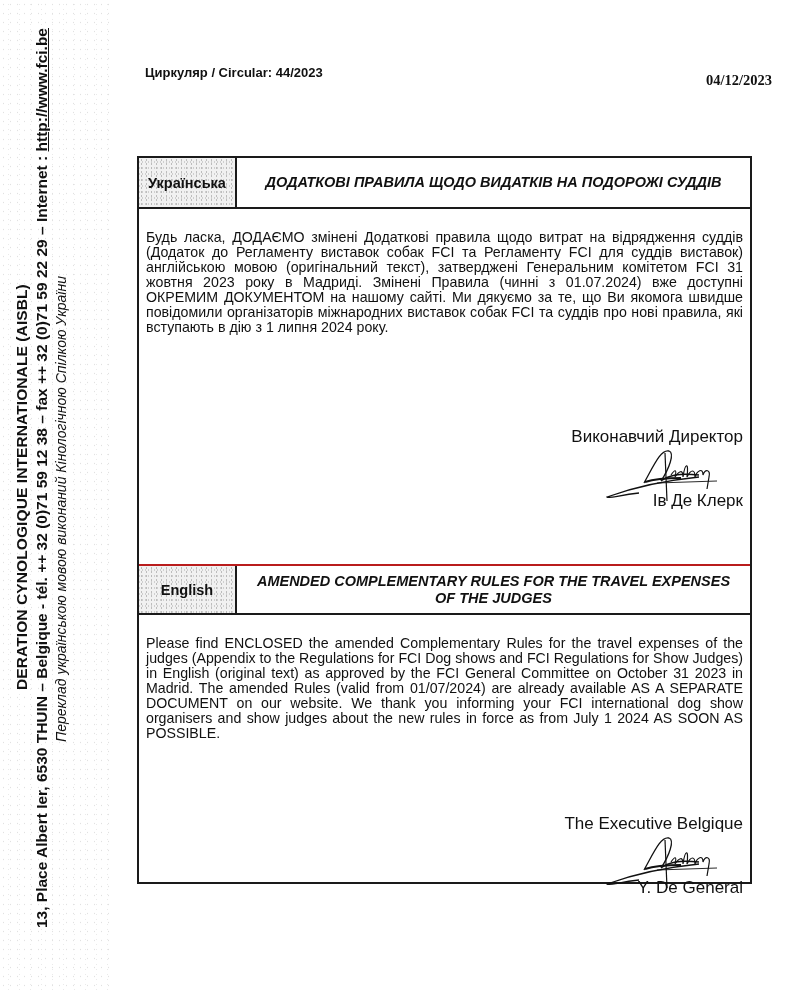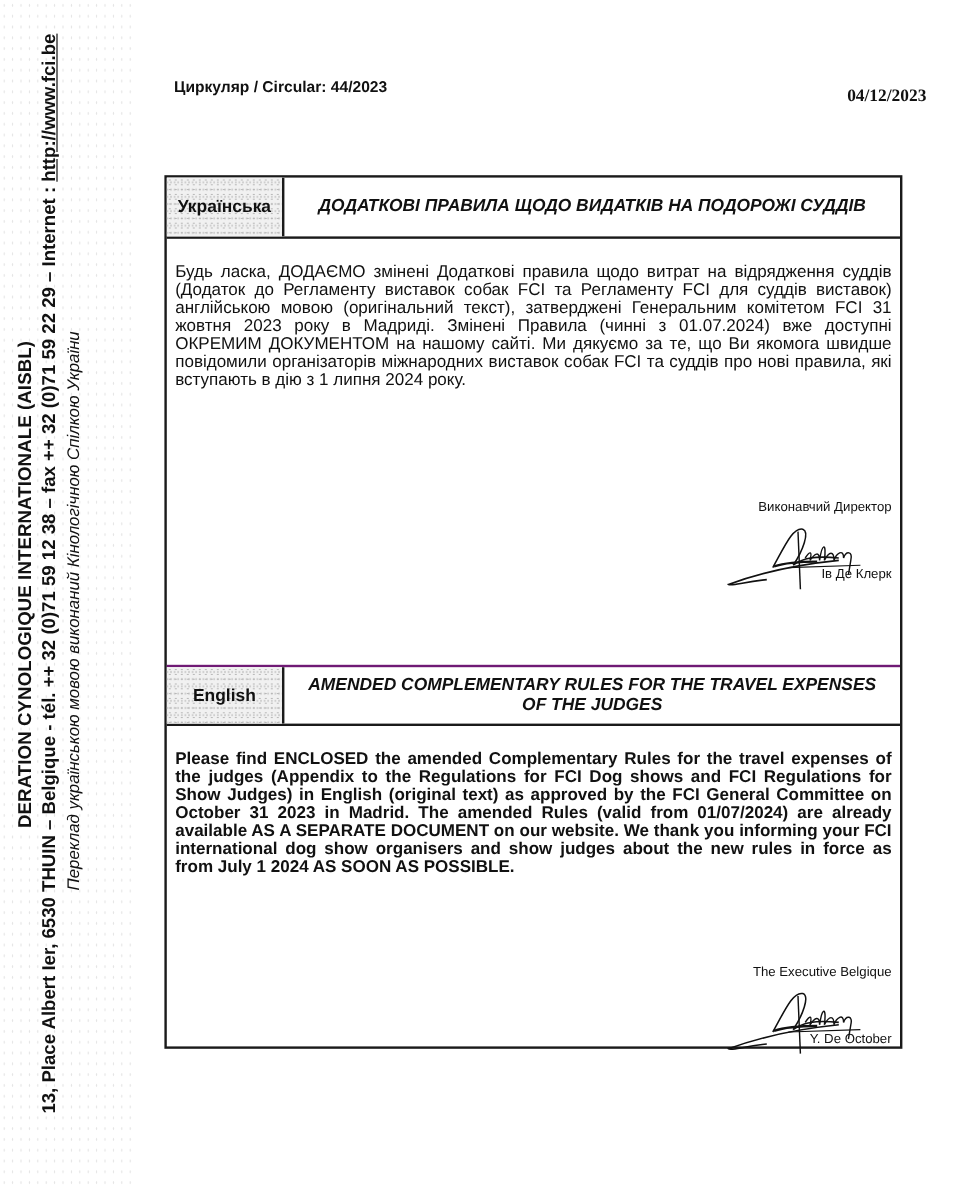--- a/index.html
+++ b/index.html
@@ -71,37 +71,37 @@
     right: 28px;
     top: 72px;
     font-size: 14.5px;
     font-weight: bold;
     font-family: Liberation Serif, serif;
   }
 
   .frame {
     position: absolute;
     left: 137px;
-    top: 146px;
+    top: 156px;
     width: 615px;
     height: 728px;
     border: 2px solid #1a1a1a;
     border-right-width: 2px;
     box-sizing: border-box;
   }
   .hdr-row {
     position: absolute;
     left: 0;
     right: 0;
     display: flex;
     border-bottom: 2px solid #1a1a1a;
     box-sizing: border-box;
   }
   .hdr-row.ua { top: 0; height: 51px; }
-  .hdr-row.en { top: 406px; height: 51px; border-top: 2px solid #701a75; }
+  .hdr-row.en { top: 406px; height: 51px; border-top: 2px solid #b91c1c; }
   .lang-cell {
     width: 96px;
     flex: 0 0 96px;
     border-right: 2px solid #1a1a1a;
     display: flex;
     align-items: center;
     justify-content: center;
     font-weight: bold;
     font-size: 14.5px;
     background-color: #f1f1f1;
@@ -126,26 +126,26 @@
   }
   .body-text {
     position: absolute;
     left: 7px;
     right: 7px;
     font-size: 14.2px;
     line-height: 15px;
     text-align: justify;
   }
   .body-text.ua { top: 72px; }
-  .body-text.en { top: 478px; font-weight: bold; }
+  .body-text.en { top: 478px; }
   .sig-block {
     position: absolute;
     right: 7px;
     text-align: right;
-    font-size: 11px;
+    font-size: 17px;
   }
   .sig-block.ua { top: 269px; }
   .sig-block.en { top: 656px; }
   .sig-role { display: block; }
   .sig-name { display: block; margin-top: 44px; }
   .signature {
     position: absolute;
     right: 4px;
     top: 18px;
     width: 140px;
@@ -194,16 +194,16 @@
   <div class="sig-block en">
     <span class="sig-role">The Executive Belgique</span>
     <svg class="signature" viewBox="0 0 140 58">
       <path d="M40 48 C20 50 10 54 8 52 C30 44 60 36 100 32" stroke="#111" stroke-width="1.3" fill="none"></path>
       <path d="M45 38 C55 20 62 4 70 6 C76 8 70 24 62 36 C70 30 80 28 100 30" stroke="#111" stroke-width="1.3" fill="none"></path>
       <path d="M46 37 C55 34 65 33 82 33" stroke="#111" stroke-width="2" fill="none"></path>
       <path d="M66 8 L68 56" stroke="#111" stroke-width="1.2" fill="none"></path>
       <path d="M72 30 C76 24 78 24 76 32 C80 26 84 24 84 32 C86 18 90 16 88 32 C92 24 96 24 96 32 C98 26 104 22 104 30 C106 24 112 24 110 32 L108 44" stroke="#111" stroke-width="1.2" fill="none"></path>
       <path d="M58 38 L118 36" stroke="#111" stroke-width="0.9" fill="none"></path>
     </svg>
-    <span class="sig-name">Y. De October</span>
+    <span class="sig-name">Y. De General</span>
   </div>
 
 </div>
 
 </body></html>

